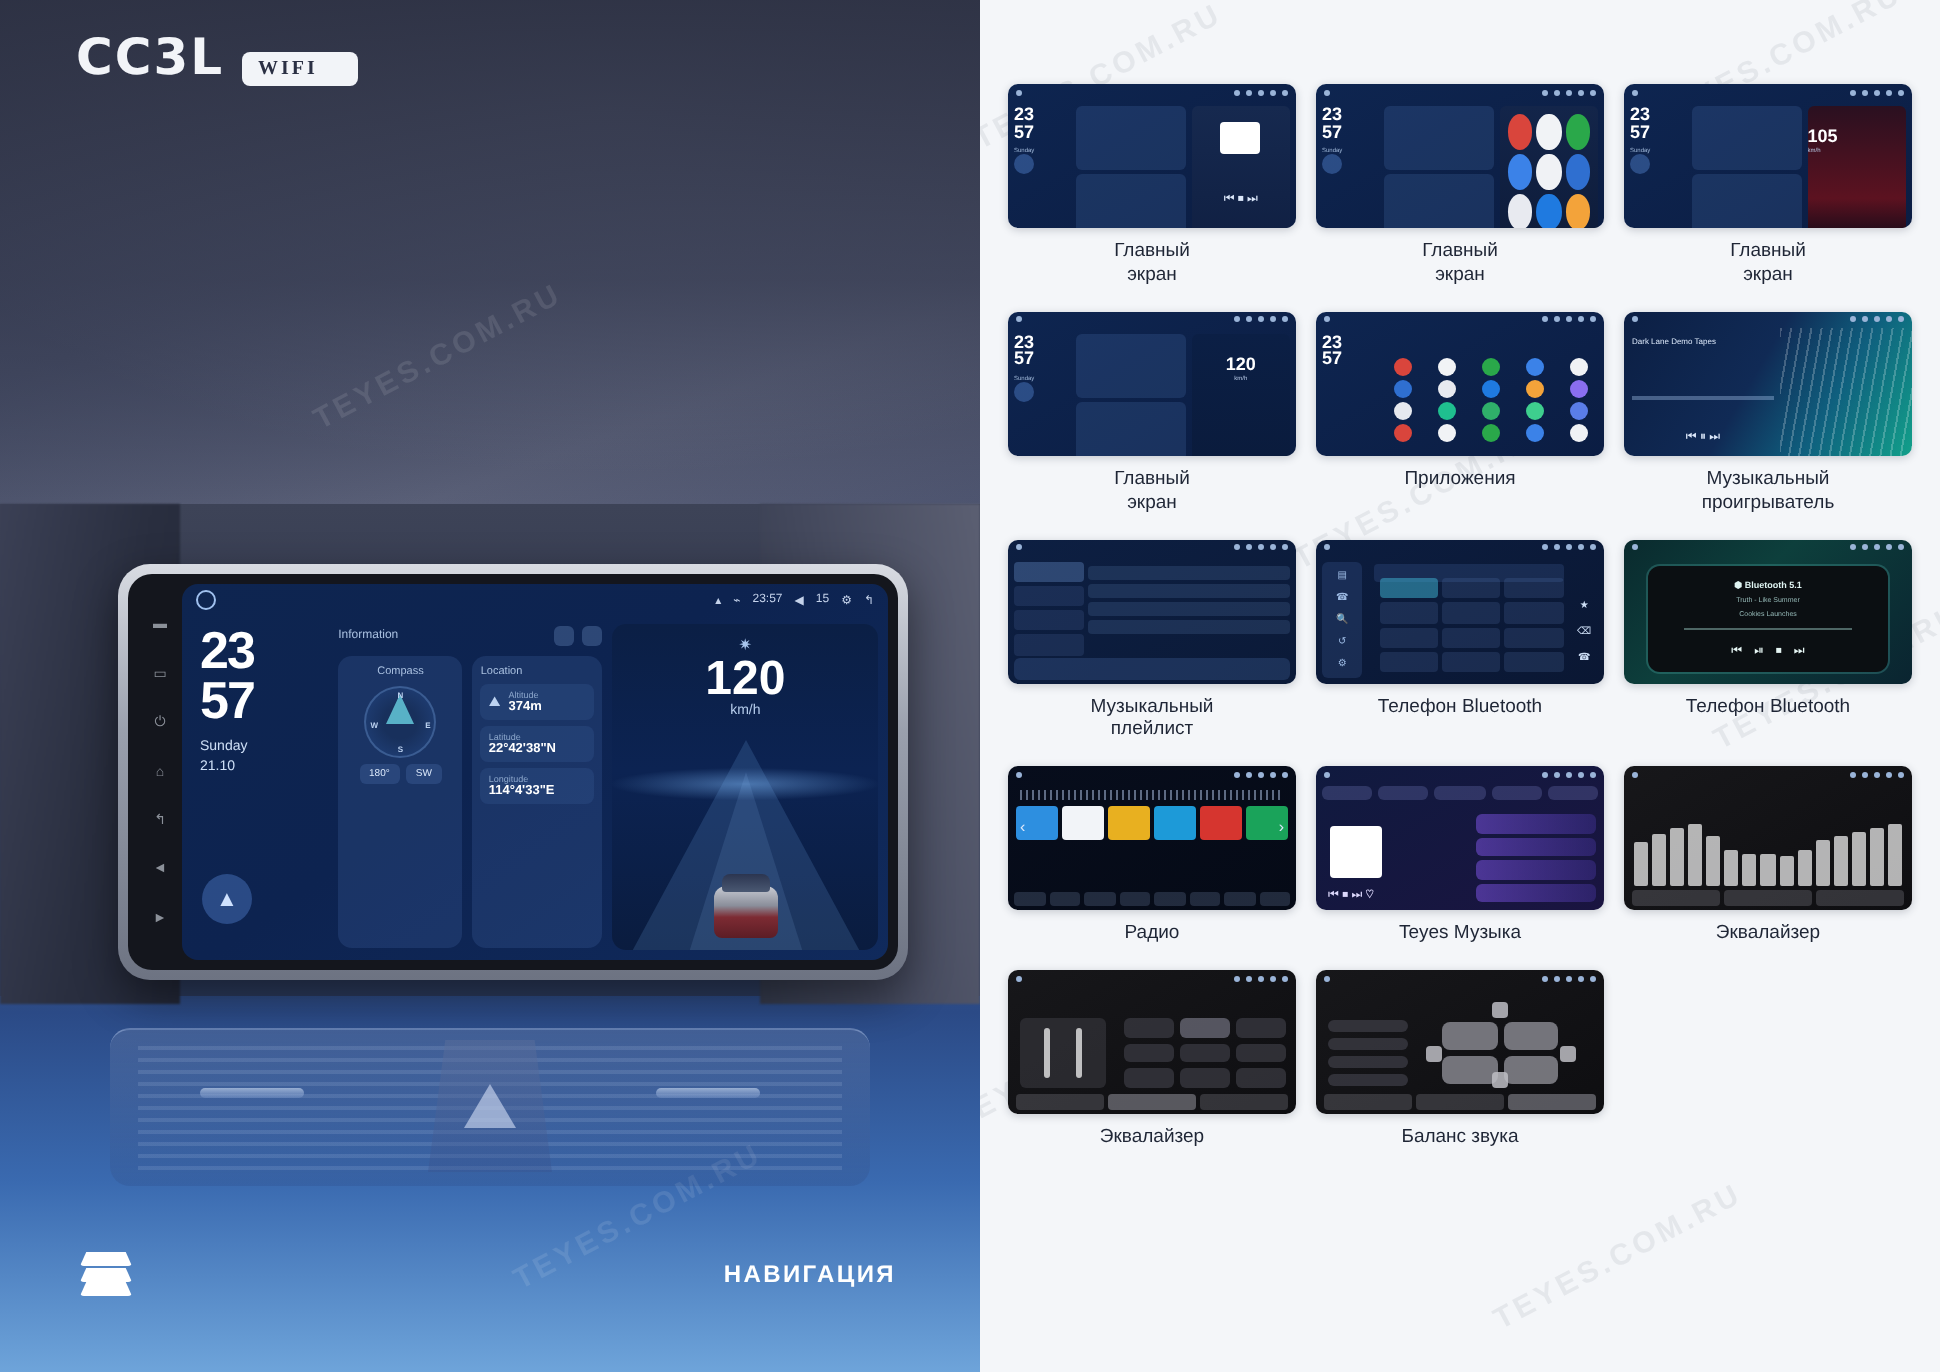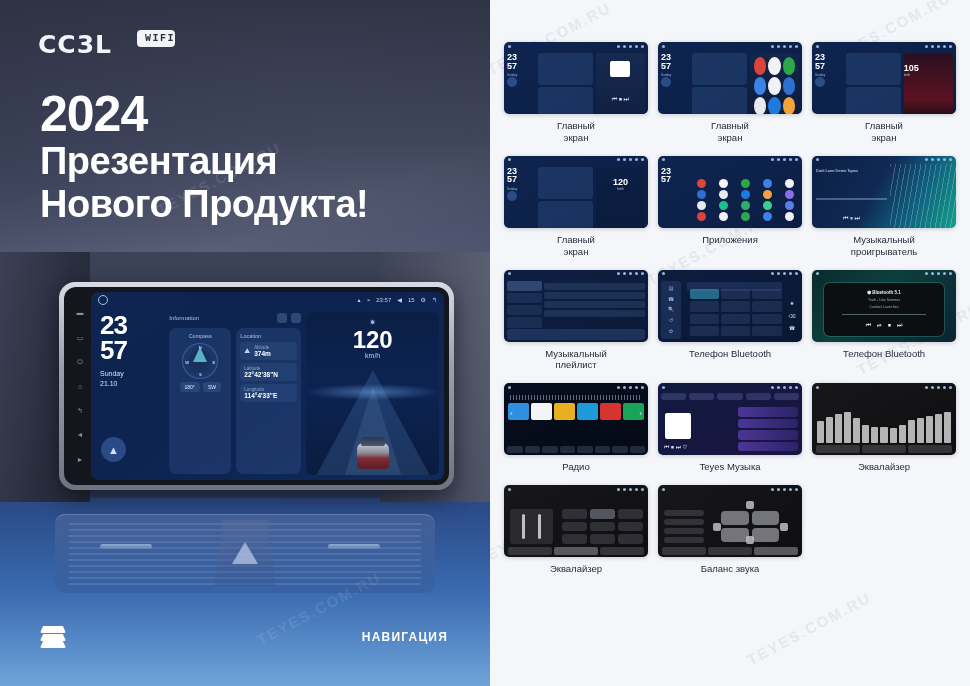--- a/index.html
+++ b/index.html
@@ -14,24 +14,24 @@
           radial-gradient(ellipse 520px 260px at 62% 8%, rgba(150,158,185,.45), rgba(0,0,0,0) 70%),
           radial-gradient(ellipse 620px 320px at 20% 96%, rgba(150,200,245,.55), rgba(0,0,0,0) 70%);}
   .hero-bottom{position:absolute;left:0;right:0;bottom:0;height:250px;
         background:linear-gradient(180deg,rgba(40,62,110,0) 0%,#2b4a86 28%,#3a6ab0 62%,#6ea4da 100%);}
   .hero-topdark{position:absolute;left:0;top:0;right:0;height:255px;
         background:linear-gradient(180deg,rgba(44,48,66,.92) 0%,rgba(52,57,78,.75) 55%,rgba(60,66,90,0) 100%);}
 
   .wm{position:absolute;color:rgba(255,255,255,.10);font-size:15px;letter-spacing:2px;
       transform:rotate(-28deg);pointer-events:none;white-space:nowrap;font-weight:700;}
 
-  .logo{position:absolute;left:38px;top:30px;display:flex;align-items:flex-start;gap:25px;z-index:6;}
+  .logo{position:absolute;left:38px;top:14px;display:flex;align-items:flex-end;gap:9px;z-index:6;}
   .logo-text{font-size:25px;font-weight:700;color:#f2f4f8;letter-spacing:1px;font-family:"DejaVu Sans",sans-serif;}
   .logo-badge{background:#f2f4f8;color:#2b3044;font-size:10px;font-weight:700;letter-spacing:1.5px;
-              padding:3px 0 3px 8px;border-radius:4px;font-family:Liberation Mono, monospace;}
+              padding:3px 20px 3px 8px;border-radius:4px;font-family:Liberation Serif, serif;}
 
   .headline{position:absolute;left:40px;top:88px;z-index:6;color:#fff;}
   .headline .yr{font-size:50px;font-weight:700;line-height:1.04;letter-spacing:-1px;}
   .headline .l1,.headline .l2{font-size:38px;font-weight:700;line-height:1.12;letter-spacing:-0.5px;}
 
   
   .dash{position:absolute;left:0;right:0;top:252px;height:434px;z-index:4;}
   .dash-left-pillar{position:absolute;left:0;top:0;width:90px;height:250px;
        background:linear-gradient(100deg,#3b4055 0%,#2a2f40 55%,#232838 100%);filter:blur(.4px);}
   .dash-right-pillar{position:absolute;right:0;top:0;width:110px;height:250px;
@@ -230,25 +230,20 @@
 
     <div class="wm" style="left:150px;top:170px;">TEYES.COM.RU</div>
     <div class="wm" style="left:40px;top:430px;">TEYES.COM.RU</div>
     <div class="wm" style="left:250px;top:600px;">TEYES.COM.RU</div>
 
     <div class="logo">
       <span class="logo-text">CC3L</span>
       <span class="logo-badge">WIFI</span>
     </div>
 
-    <div class="headline">
-      <div class="yr">2024</div>
-      <div class="l1">Презентация</div>
-      <div class="l2">Нового Продукта!</div>
-    </div>
 
     <div class="dash">
       <div class="dash-upper"></div>
       <div class="dash-left-pillar"></div>
       <div class="dash-right-pillar"></div>
 
       <div class="screen-shell">
         <div class="screen-bezel">
           <div class="sidekeys">
             <span>▬</span>

